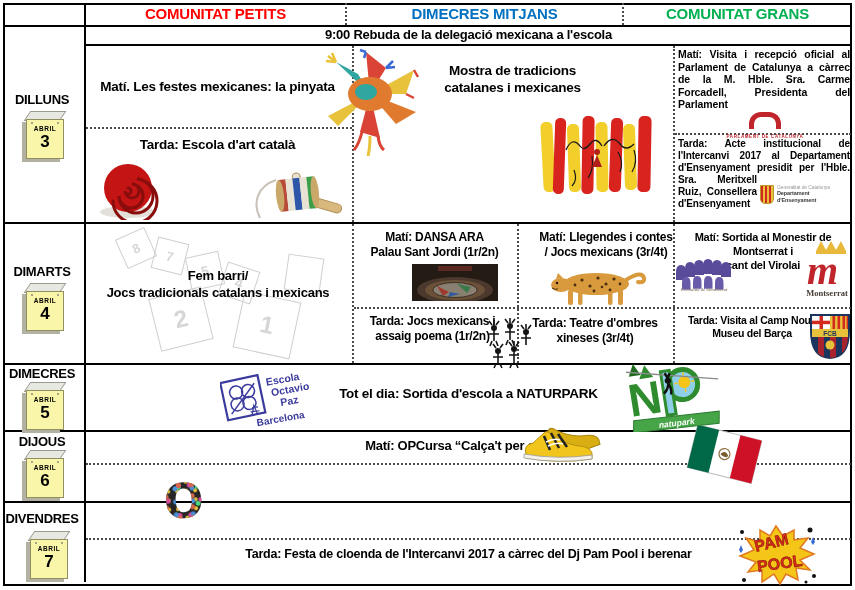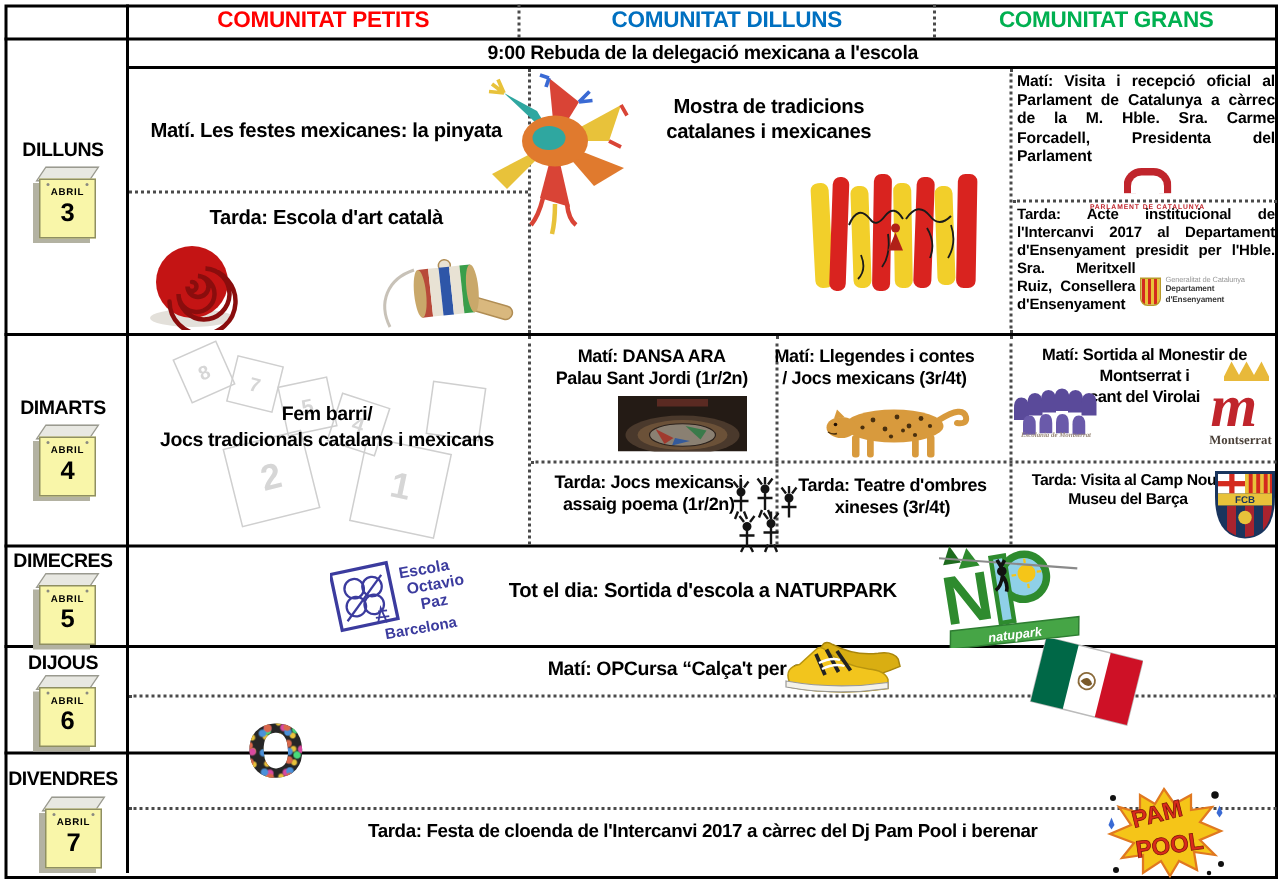--- a/index.html
+++ b/index.html
@@ -71,21 +71,21 @@
   <div class="dh" style="left:86px;top:127px;width:266px;"></div>
   <div class="dh" style="left:675px;top:133px;width:176px;"></div>
   <div class="dv" style="left:352px;top:224px;height:139px;"></div>
   <div class="dv" style="left:517px;top:224px;height:139px;"></div>
   <div class="dv" style="left:673px;top:224px;height:139px;"></div>
   <div class="dh" style="left:354px;top:307px;width:497px;"></div>
   <div class="dh" style="left:86px;top:463px;width:765px;"></div>
   <div class="dh" style="left:86px;top:538px;width:765px;"></div>
 
   <div class="abs c hdr" style="left:86px;top:4px;width:259px;color:#FF0000;">COMUNITAT PETITS</div>
-  <div class="abs c hdr" style="left:347px;top:4px;width:275px;color:#0070C0;">COMUNITAT DILLUNS</div>
+  <div class="abs c hdr" style="left:347px;top:4px;width:275px;color:#0070C0;">DIMECRES MITJANS</div>
   <div class="abs c hdr" style="left:624px;top:4px;width:227px;color:#00B050;">COMUNITAT GRANS</div>
 
   <div class="abs c cell" style="left:86px;top:27px;width:765px;">9:00  Rebuda de la delegació mexicana a l'escola</div>
 
   <div class="abs daylab" style="left:0;top:92px;">DILLUNS</div>
   <div class="cal" style="left:20px;top:110px;">
     <div class="cal-top"></div>
     <div class="cal-face">
       <div class="cal-month">ABRIL</div>
       <div class="cal-num">3</div>
@@ -221,21 +221,21 @@
       <rect x="26" y="2" width="34" height="5" fill="#5a2a22"></rect>
       <ellipse cx="43" cy="26" rx="38" ry="13" fill="#4a392c"></ellipse>
       <ellipse cx="43" cy="26" rx="30" ry="10" fill="#6b5138"></ellipse>
       <ellipse cx="43" cy="26" rx="22" ry="7.5" fill="#8a8072"></ellipse>
       <path d="M25,22 l12,6 l-6,4 z" fill="#a03a2e"></path>
       <path d="M45,20 l14,3 l-4,6 z" fill="#3a7a4a"></path>
       <path d="M38,28 l10,2 l-12,3 z" fill="#345a9a"></path>
       <ellipse cx="43" cy="26" rx="22" ry="7.5" fill="none" stroke="#2b211c" stroke-width="0.8"></ellipse>
     </svg>
   </div>
-  <div class="abs c cell pre small" style="left:507px;top:230px;width:152px;">Matí: Llegendes i contes
+  <div class="abs c cell pre small" style="left:530px;top:230px;width:152px;">Matí: Llegendes i contes
 / Jocs mexicans  (3r/4t)</div>
   <div class="abs" style="left:548px;top:262px;width:100px;height:46px;z-index:2;">
     <svg width="100" height="46" viewBox="0 0 100 46">
       <rect x="20" y="28" width="5" height="15" rx="2" fill="#d89a3d"></rect>
       <rect x="30" y="30" width="4.5" height="13" rx="2" fill="#d89a3d"></rect>
       <rect x="60" y="30" width="4.5" height="13" rx="2" fill="#d89a3d"></rect>
       <rect x="70" y="28" width="5" height="15" rx="2" fill="#d89a3d"></rect>
       <path d="M78,18 Q94,8 96,16 Q97,21 90,20" fill="none" stroke="#d89a3d" stroke-width="4" stroke-linecap="round"></path>
       <ellipse cx="48" cy="22" rx="33" ry="11" fill="#d89a3d"></ellipse>
       <polygon points="8,17 10,11 15,16" fill="#d89a3d"></polygon>

